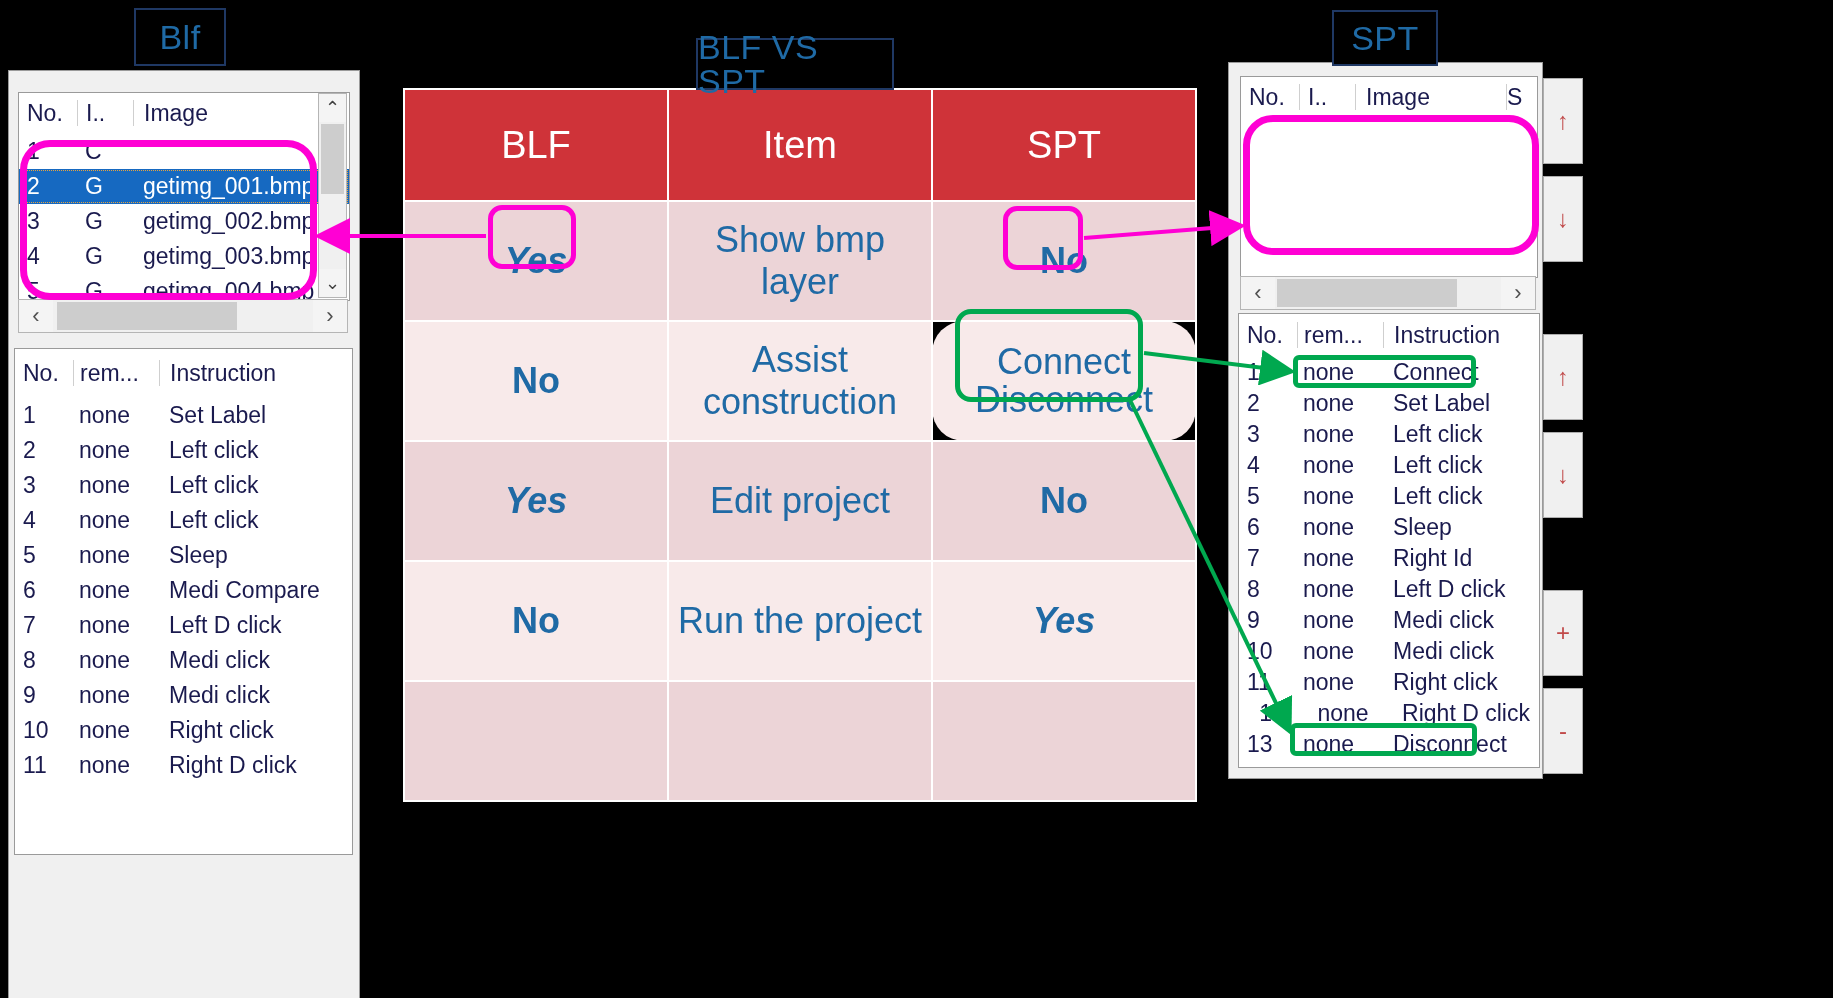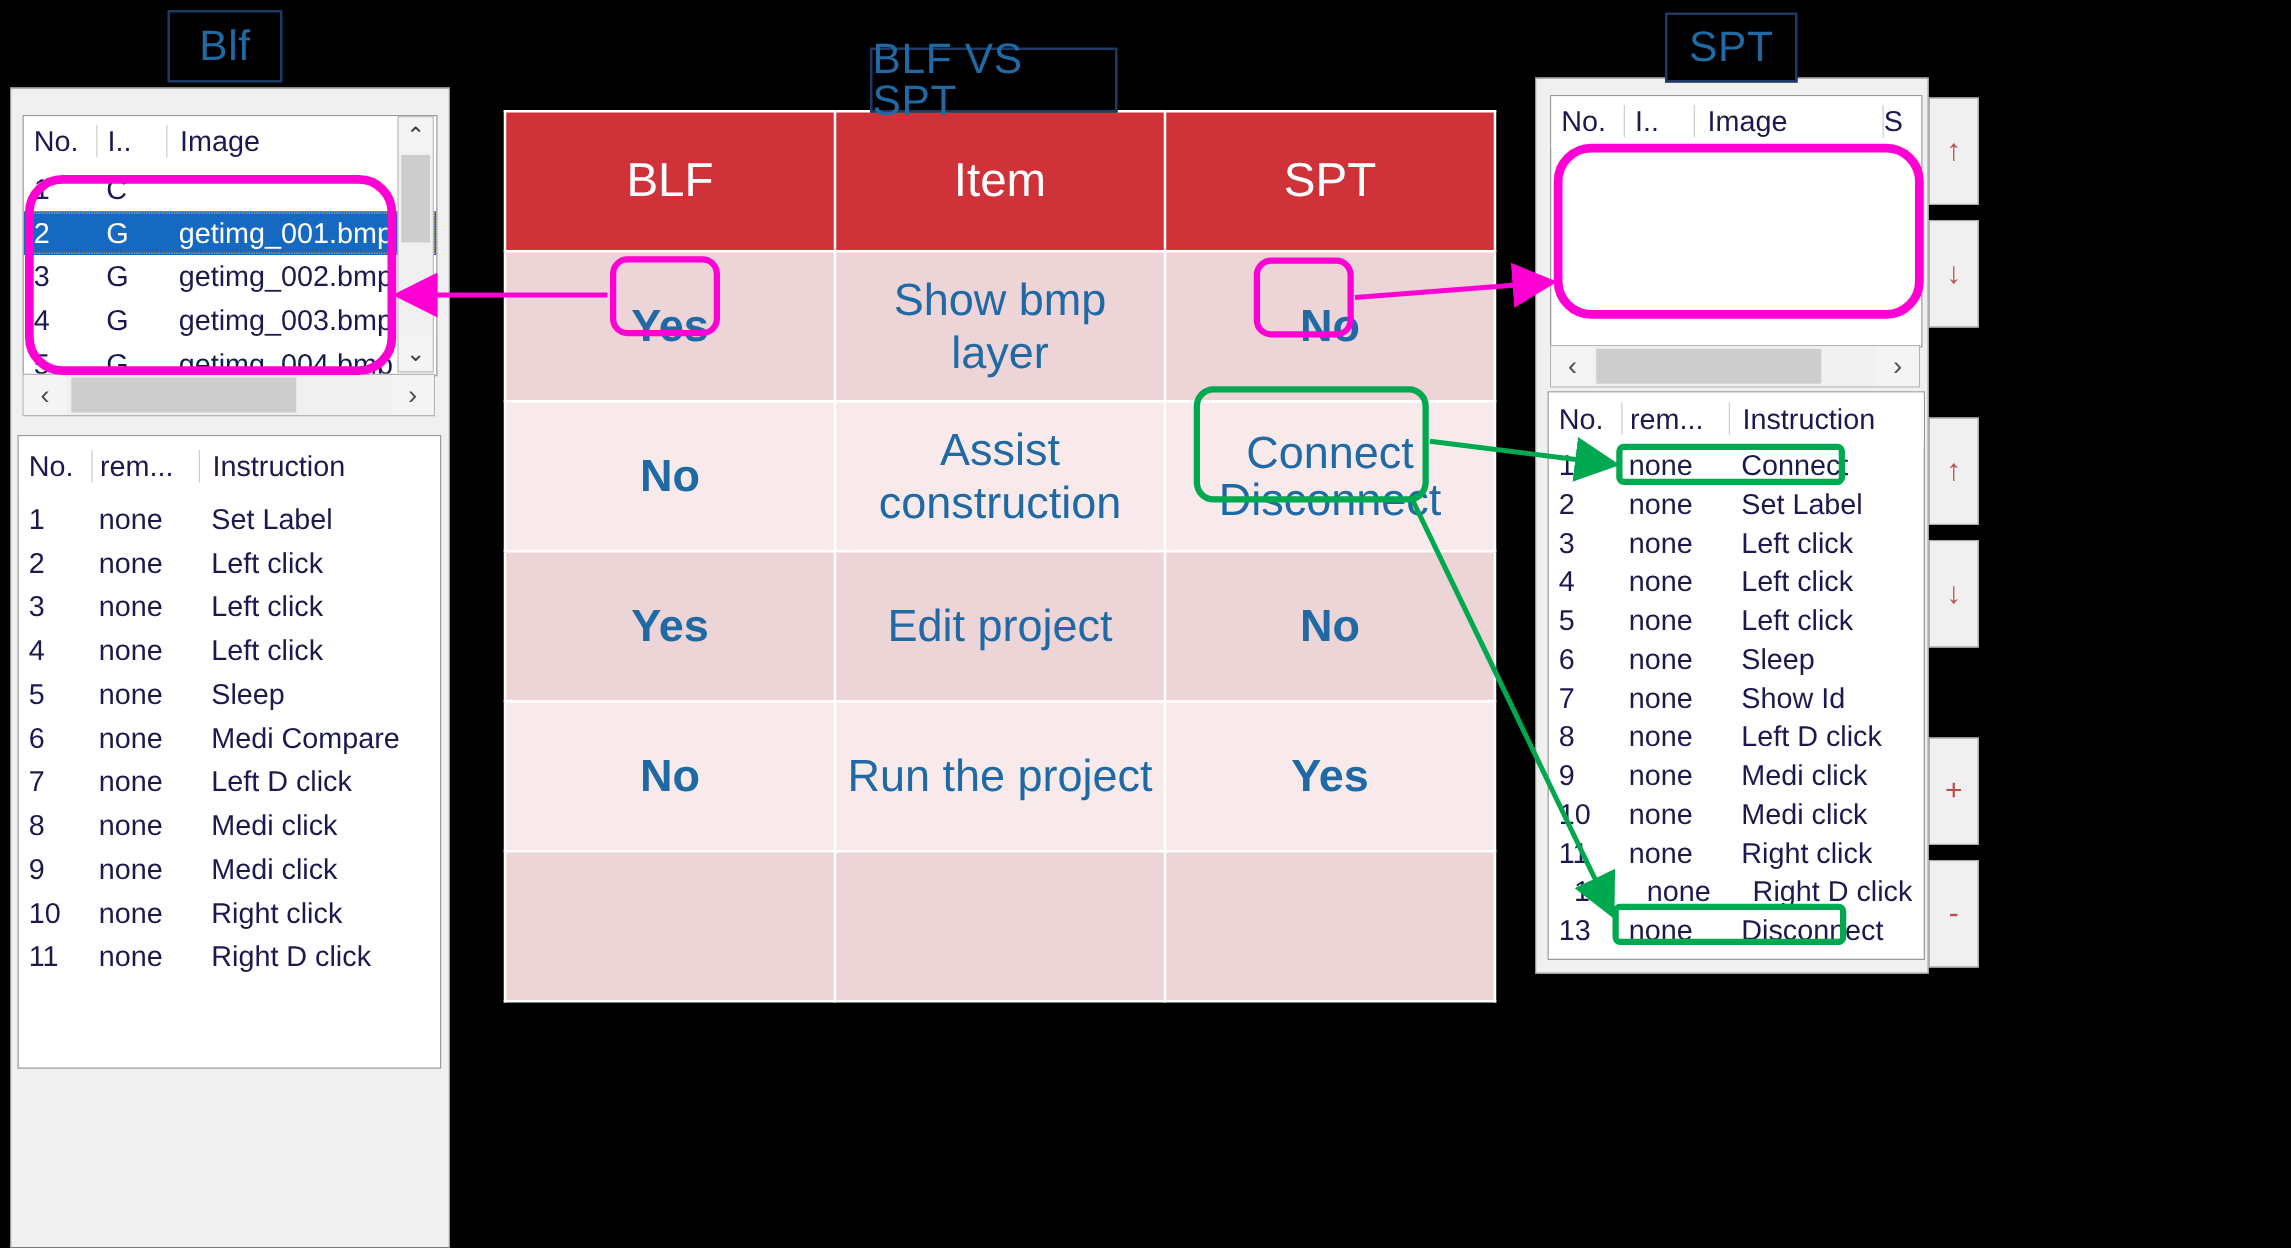--- a/index.html
+++ b/index.html
@@ -54,23 +54,23 @@
             font-size:24px;color:#c14a4a;}
 
   
   .cmp-table{position:absolute;border-collapse:collapse;table-layout:fixed;}
   .cmp-table th{background:#cf3339;color:#fff;font-weight:normal;
                 font-size:38px;height:108px;border:2px solid #fff;vertical-align:middle;}
   .cmp-table td{border:2px solid #fff;text-align:center;vertical-align:middle;
                 font-size:36px;color:#1f6aa5;height:118px;padding:0 6px;}
   .cmp-table tr.odd td{background:#ecd4d7;}
   .cmp-table tr.even td{background:#f8eaea;}
-  .v-yes{color:#17365d;font-weight:bold;}
+  .v-yes{color:#17365d;font-weight:bold;font-style:italic;}
   .v-no{color:#ff0000;font-weight:bold;}
-  .v-plain{color:#17365d;line-height:1.05;}
+  .v-plain{color:#17365d;line-height:1.05;border-radius:32px;}
 
   
   .ring{position:absolute;border-radius:14px;box-sizing:border-box;pointer-events:none;}
   .ring-pink{border:5px solid #ff00d4;}
   .ring-green{border:5px solid #00a84f;}
   .ring-pink-thick{border:7px solid #ff00d4;border-radius:30px;}
 
   svg.overlay{position:absolute;left:0;top:0;width:1833px;height:998px;
               pointer-events:none;overflow:visible;}
 </style>
@@ -285,21 +285,21 @@
       <div class="c-ins">Left click</div>
     </div>
     <div class="lb-row" style="height:31px;">
       <div class="c-no">6</div>
       <div class="c-rem">none</div>
       <div class="c-ins">Sleep</div>
     </div>
     <div class="lb-row" style="height:31px;">
       <div class="c-no">7</div>
       <div class="c-rem">none</div>
-      <div class="c-ins">Show Id</div>
+      <div class="c-ins">Right Id</div>
     </div>
     <div class="lb-row" style="height:31px;">
       <div class="c-no">8</div>
       <div class="c-rem">none</div>
       <div class="c-ins">Left D click</div>
     </div>
     <div class="lb-row" style="height:31px;">
       <div class="c-no">9</div>
       <div class="c-rem">none</div>
       <div class="c-ins">Medi click</div>

